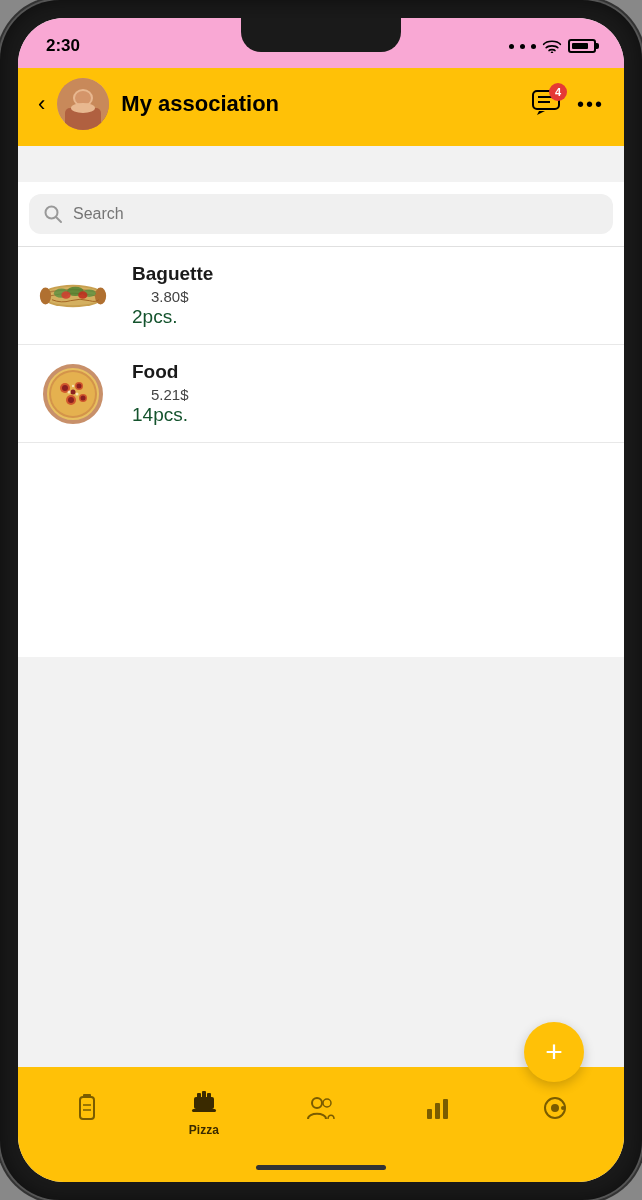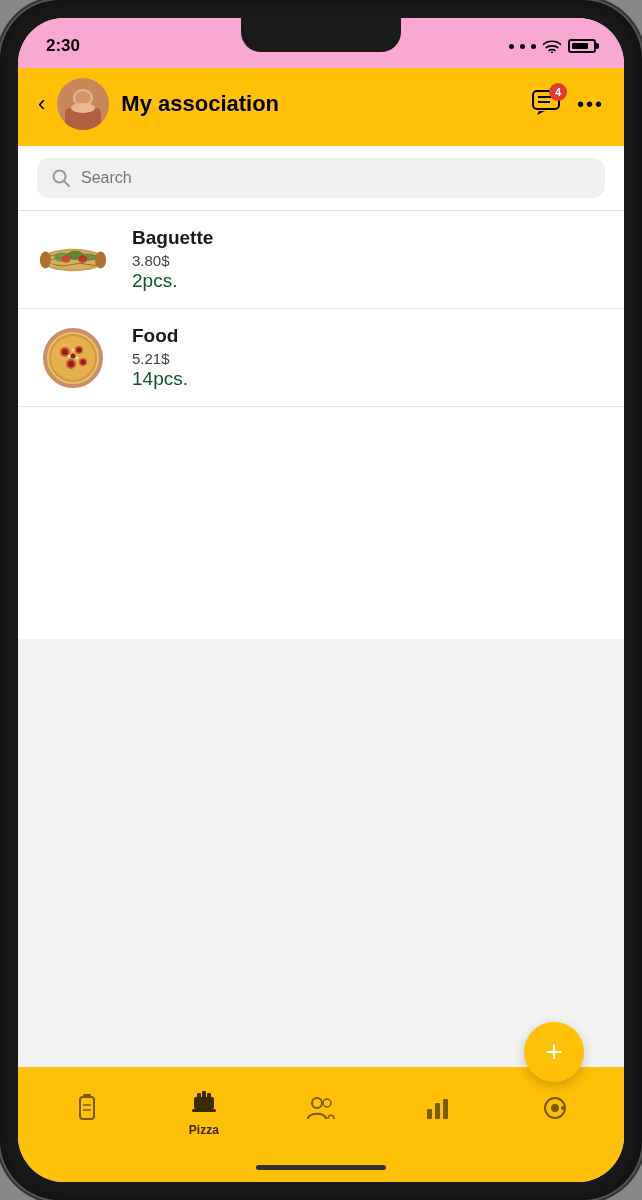--- a/index.html
+++ b/index.html
@@ -186,22 +186,23 @@
     .more-btn {
       cursor: pointer;
       font-size: 20px;
       color: #000;
       letter-spacing: 2px;
     }
 
     
     .search-container {
       background: #fff;
-      padding: 12px 19px;
+      padding: 12px 11px;
       border-bottom: 1px solid #e0e0e0;
+      margin-top: 36px;
     }
 
     .search-bar {
       display: flex;
       align-items: center;
       background: #f0f0f0;
       border-radius: 12px;
       padding: 10px 14px;
       gap: 10px;
     }
@@ -248,20 +249,21 @@
       font-size: 19px;
       font-weight: 600;
       color: #1a1a1a;
       margin-bottom: 3px;
     }
 
     .item-price {
       font-size: 15px;
       color: #444;
       margin-bottom: 1px;
+      margin-left: 19px;
     }
 
     .item-qty {
       font-size: 19px;
       color: #14532d;
     }
 
     
     .empty-space {
       flex: 1;

